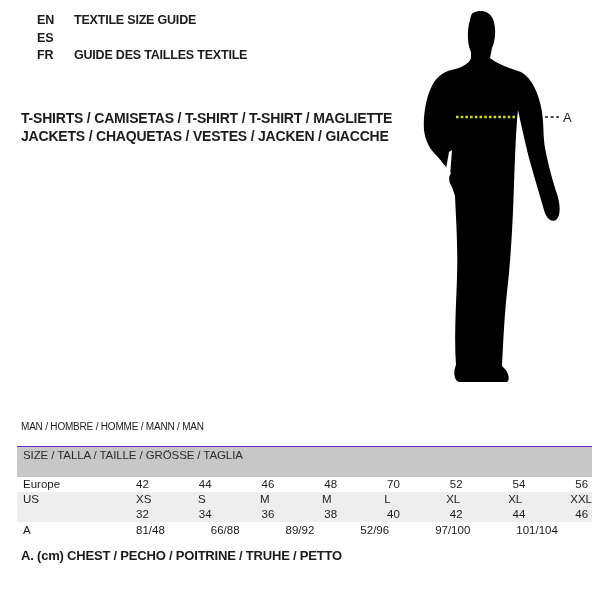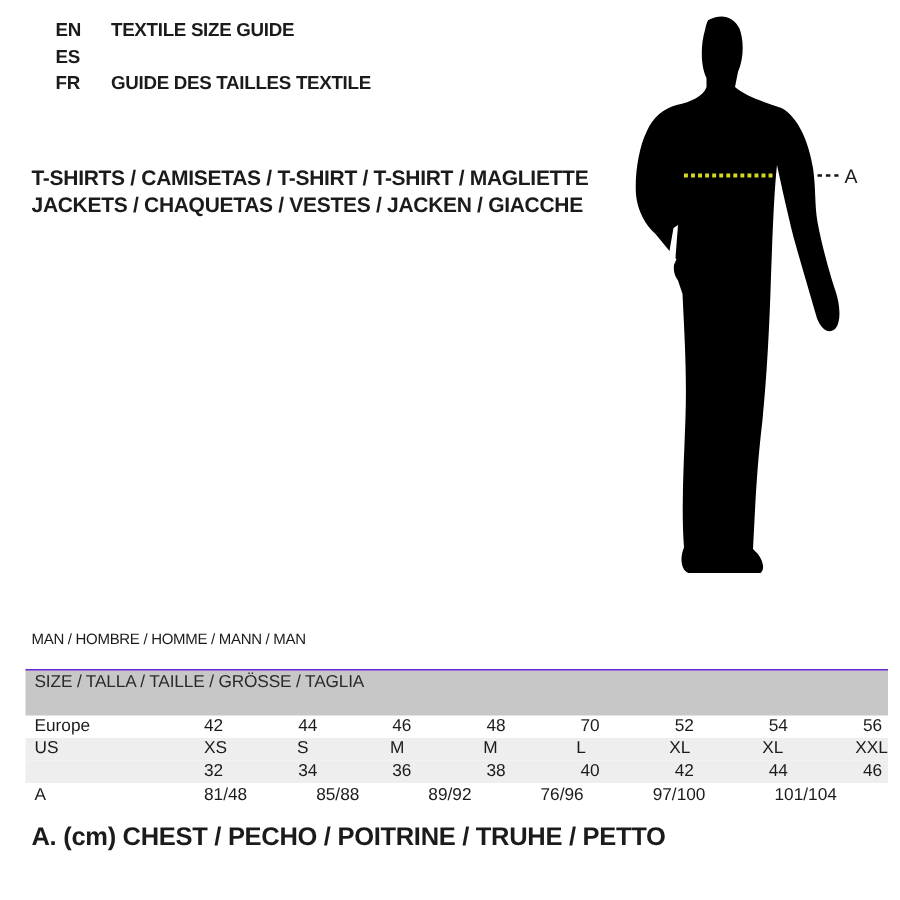--- a/index.html
+++ b/index.html
@@ -39,21 +39,21 @@
     color:#2a2a2a;
     letter-spacing:-0.1px;
   }
   .size-row { display:flex; height:15px; line-height:15px;gap:46px; }
   .size-row.band { background:var(--band_bg,#eeeeee); }
   .size-row.last { height:17px; line-height:17px; }
   .row-label { flex:0 0 73px; padding-left:6px; text-align:left; }
   .cell { flex:1 1 0; }
 
   
-  .footnote { position:absolute; left:21px; top:548px; font-weight:bold; font-size:17px; letter-spacing:-0.2px; }
+  .footnote { position:absolute; left:21px; top:548px; font-weight:bold; font-size:13px; letter-spacing:-0.2px; }
 </style>
 </head>
 <body>
 
 <div class="lang-block">
     <div class="lang-row">
       <span class="lang-code">EN</span>
       <span>TEXTILE SIZE GUIDE</span>
     </div>
     <div class="lang-row">
@@ -145,23 +145,23 @@
         <div class="cell">36</div>
         <div class="cell">38</div>
         <div class="cell">40</div>
         <div class="cell">42</div>
         <div class="cell">44</div>
         <div class="cell">46</div>
       </div>
       <div class="size-row last">
         <div class="row-label">A</div>
         <div class="cell">81/48</div>
-        <div class="cell">85/88</div>
+        <div class="cell">66/88</div>
         <div class="cell">89/92</div>
-        <div class="cell">76/96</div>
+        <div class="cell">52/96</div>
         <div class="cell">97/100</div>
         <div class="cell">101/104</div>
         <div class="cell">105/120</div>
         <div class="cell">109/112</div>
       </div>
     </div>
 </div>
 
 <div class="footnote">A. (cm) CHEST / PECHO / POITRINE / TRUHE / PETTO</div>
 

